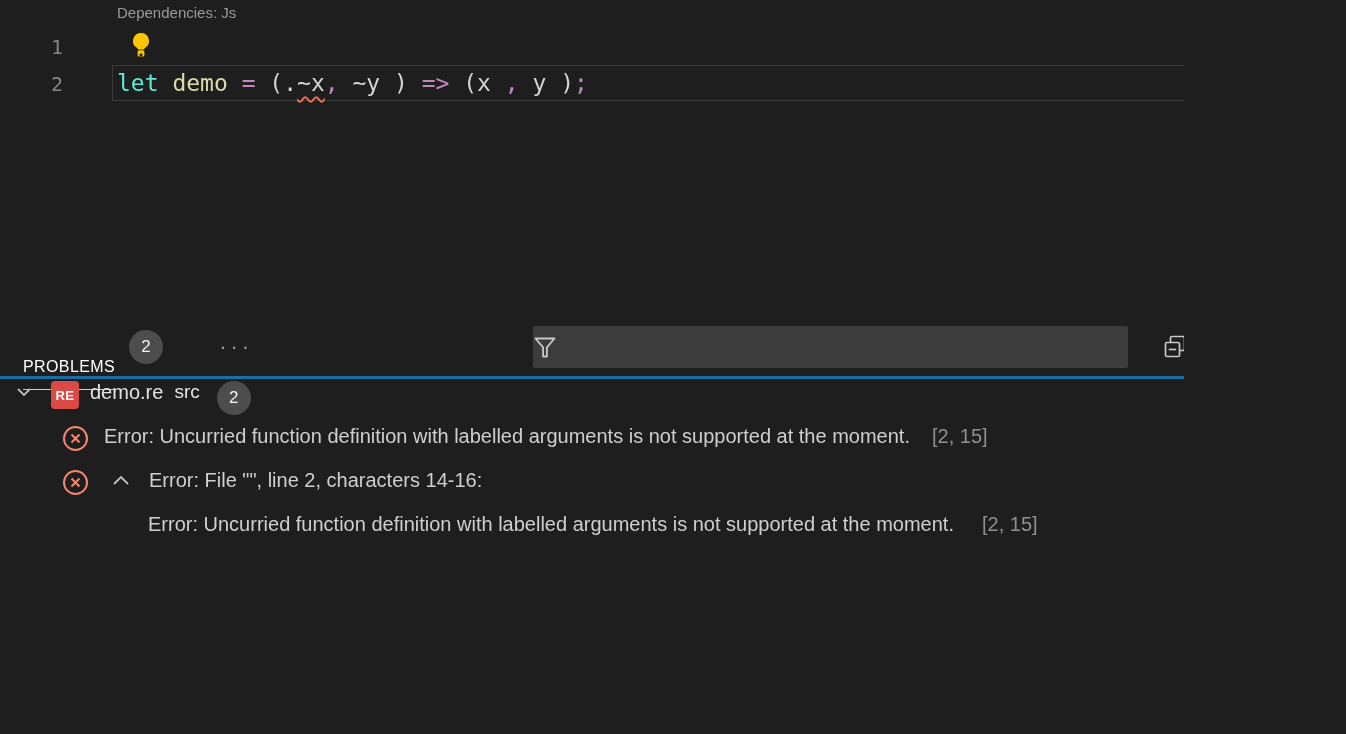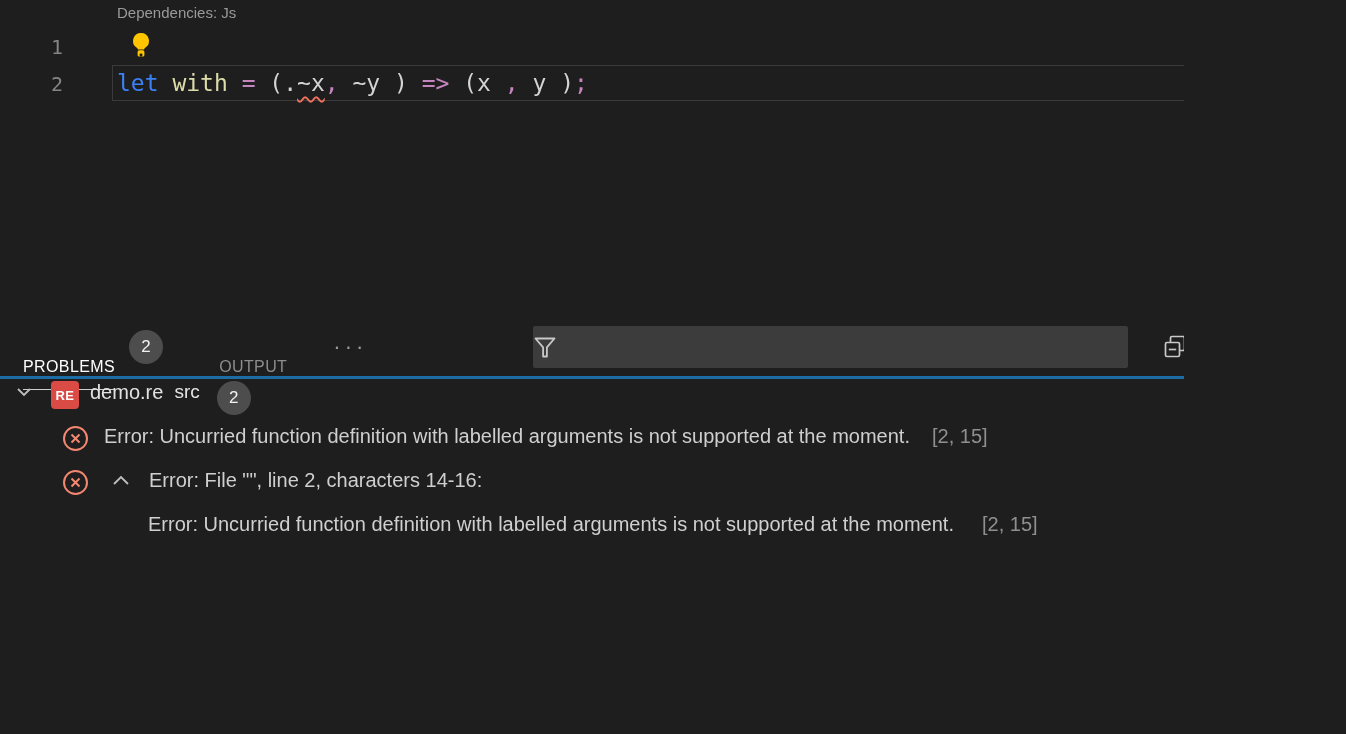--- a/index.html
+++ b/index.html
@@ -12,21 +12,21 @@
   .gutter-num{position:absolute;left:0;width:63px;text-align:right;
               font-family:"DejaVu Sans Mono",monospace;font-size:20px;color:#858585;
               height:37px;line-height:37px;cursor:pointer;}
   .ln1{top:29px}.ln2{top:66px}
   .lightbulb{position:absolute;left:130px;top:32px;width:22px;height:26px;cursor:pointer;}
   .current-line{position:absolute;left:112px;top:65px;width:1218px;height:36px;
                 box-sizing:border-box;border:1px solid #3a3a3a;}
   .code-line{position:absolute;left:117px;top:66px;height:35px;line-height:35px;
              font-family:"DejaVu Sans Mono",monospace;font-size:23px;white-space:pre;
              color:#d4d4d4;cursor:text;}
-  .tok-kw{color:#3b82f6}
+  .tok-kw{color:#5eead4}
   .tok-fn{color:#DCDCAA}
   .tok-op{color:#C586C0}
   .tok-err{text-decoration:underline wavy #F0705F 2px;text-underline-offset:5px;
            text-decoration-skip-ink:none;}
   .ruler-line{position:absolute;left:1330px;top:0;width:1px;height:318px;background:#3c3c3c;}
   .ruler-marker{position:absolute;left:1331px;top:47px;width:15px;height:9px;background:#7a7a7a;}
 
   
   .panel-header{position:absolute;left:0;top:318px;width:1346px;height:58px;background:#1e1e1e;}
   .tabs{position:absolute;left:23px;top:0;height:100%;display:flex;align-items:center;}
@@ -89,34 +89,31 @@
     <div class="lightbulb">
       <svg width="22" height="26" viewBox="0 0 22 26">
         <path d="M11 1a8 8 0 0 0-4.2 14.8c.6.4 1 1 1.1 1.7h6.2c.1-.7.5-1.3 1.1-1.7A8 8 0 0 0 11 1z" fill="#FFC600"></path>
         <rect x="7.6" y="18.3" width="6.8" height="6.2" rx="1.6" fill="#FFC600"></rect>
         <rect x="9.6" y="21.6" width="2.8" height="2.9" rx="1" fill="#1e1e1e"></rect>
       </svg>
     </div>
 
     <div class="current-line"></div>
 
-    <div class="code-line"><span class="tok-kw">let</span><span> </span><span class="tok-fn">with</span><span> </span><span class="tok-op">=</span><span> (.</span><span class="tok-err">~x</span><span class="tok-op">,</span><span> ~y ) </span><span class="tok-op">=&gt;</span><span> (x </span><span class="tok-op">,</span><span> y )</span><span class="tok-op">;</span></div>
+    <div class="code-line"><span class="tok-kw">let</span><span> </span><span class="tok-fn">demo</span><span> </span><span class="tok-op">=</span><span> (.</span><span class="tok-err">~x</span><span class="tok-op">,</span><span> ~y ) </span><span class="tok-op">=&gt;</span><span> (x </span><span class="tok-op">,</span><span> y )</span><span class="tok-op">;</span></div>
 
     <div class="ruler-line"></div>
     <div class="ruler-marker"></div>
   </div>
 
   <div class="panel-header">
     <div class="tabs">
       <div class="tab tab-problems active">
         <span class="tab-label">PROBLEMS</span>
         <span class="badge">2</span>
-      </div>
-      <div class="tab tab-output">
-        <span class="tab-label">OUTPUT</span>
       </div>
       <div class="more-dots">···</div>
     </div>
 
     <div class="filter-box">
       <span class="filter-icon">
         <svg width="24" height="26" viewBox="0 0 24 26">
           <path d="M2.5 4.5h19l-7.6 8.8v9.2h-3.8v-9.2z" fill="none" stroke="#c8c8c8" stroke-width="1.8" stroke-linejoin="round"></path>
         </svg>
       </span>

